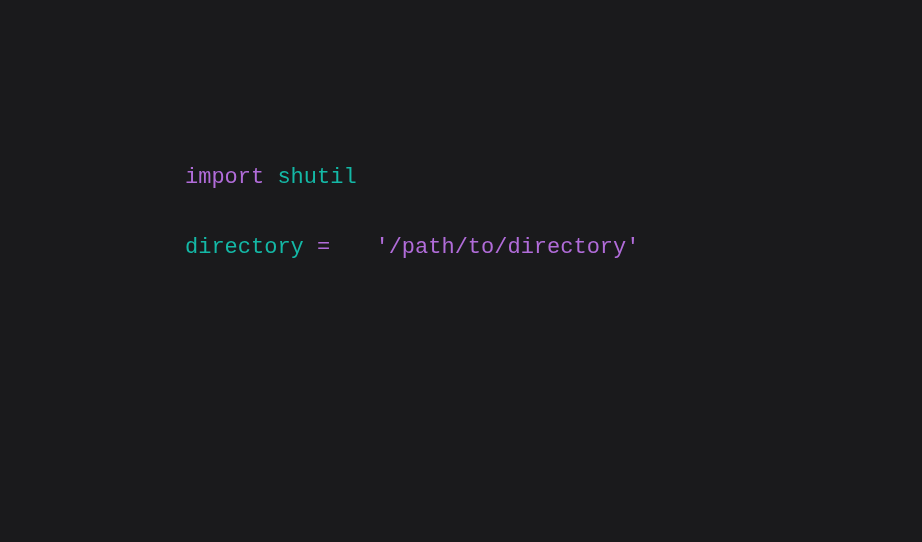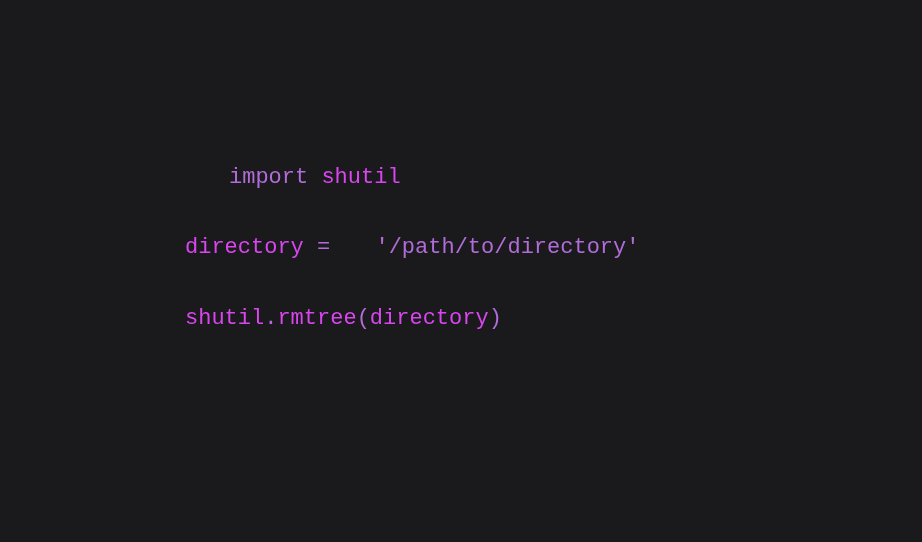--- a/index.html
+++ b/index.html
@@ -21,38 +21,36 @@
     }
     .code-line {
       white-space: pre;
       color: #b16cd9;
     }
     .code-line.blank {
       height: 1.6em;
     }
     .keyword {
       color: #b16cd9;
-      margin-left: 44px;
     }
     .identifier {
-      color: #d946ef;
+      color: #14b8a6;
     }
     .operator {
       color: #b16cd9;
     }
     .string {
       color: #b16cd9;
       margin-left: 32px;
     }
     .punct {
       color: #b16cd9;
     }
   </style>
 </head>
 <body>
 
 <div class="code-container">
   <div class="code-line"><span class="keyword">import</span> <span class="identifier">shutil</span></div>
   <div class="code-line blank"></div>
   <div class="code-line"><span class="identifier">directory</span> <span class="operator">=</span> <span class="string">'/path/to/directory'</span></div>
   <div class="code-line blank"></div>
-  <div class="code-line"><span class="identifier">shutil</span><span class="punct">.</span><span class="identifier">rmtree</span><span class="punct">(</span><span class="identifier">directory</span><span class="punct">)</span></div>
 </div>
 
 </body></html>

